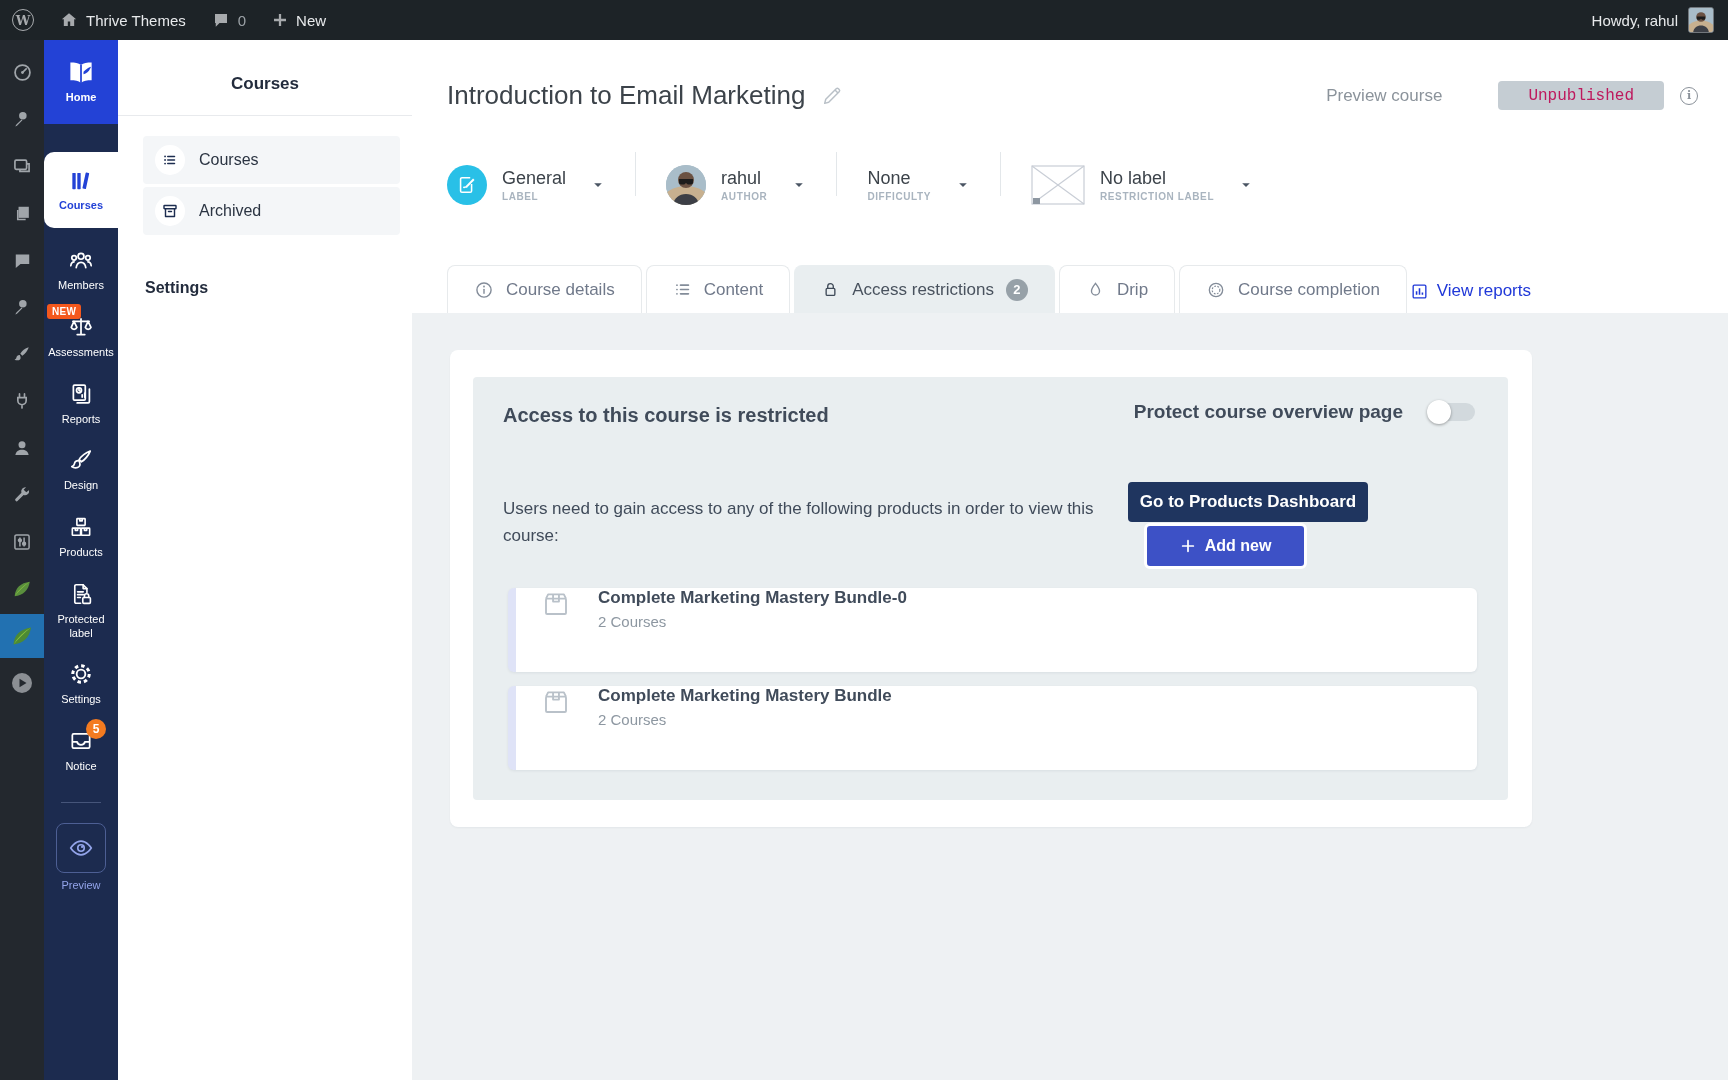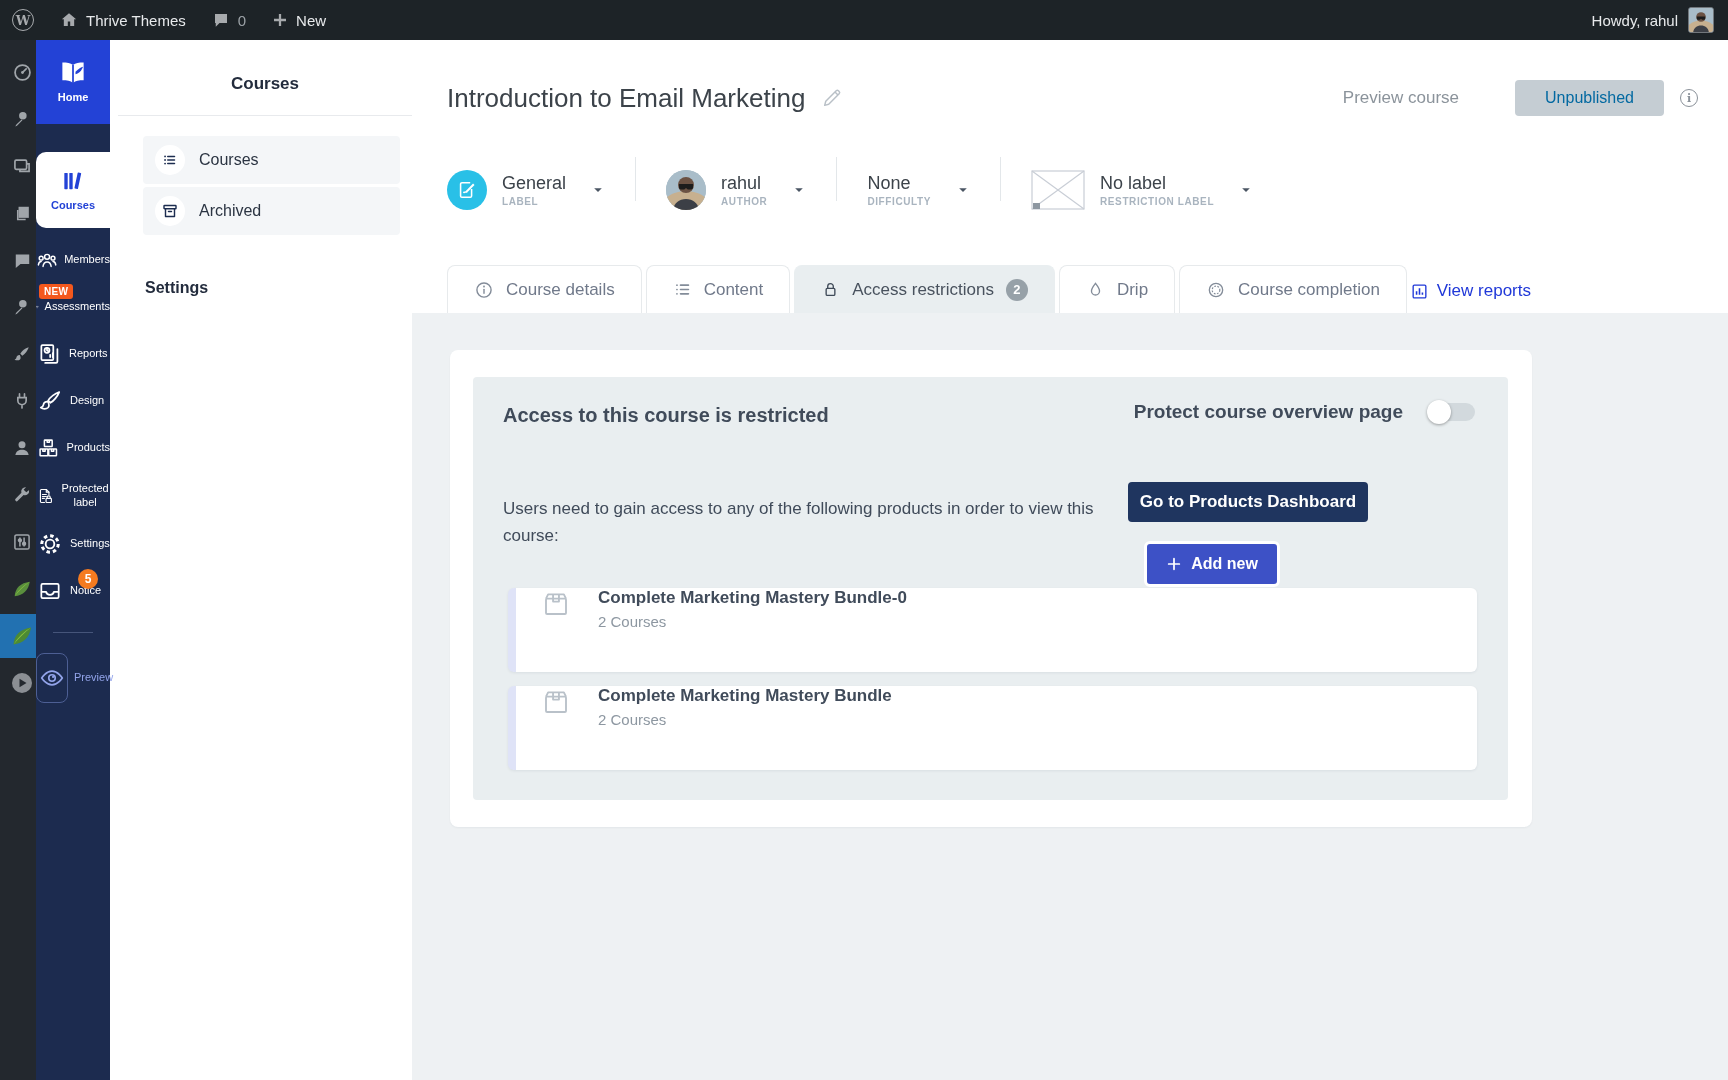--- a/index.html
+++ b/index.html
@@ -18,26 +18,26 @@
   .ab-right { display:flex; align-items:center; gap:10px; padding-right:14px; }
   .ab-avatar { width:26px; height:26px; border-radius:3px; overflow:hidden; border:1px solid #72777c; background:#8aa0b4; }
 
   
   .wp-strip { position:absolute; left:0; top:40px; width:44px; height:1040px; background:#23282e;
     display:flex; flex-direction:column; align-items:center; padding-top:20px; gap:23px; }
   .strip-icon { width:24px; height:24px; color:#a0a5aa; display:flex; align-items:center; justify-content:center; cursor:pointer; }
   .strip-active { width:44px; height:44px; background:#2271b1; display:flex; align-items:center; justify-content:center; margin:-10px 0; }
 
   
-  .app-sidebar { position:absolute; left:36px; top:40px; width:74px; height:1040px; background:#1c2b4f;
+  .app-sidebar { position:absolute; left:44px; top:40px; width:74px; height:1040px; background:#1c2b4f;
     display:flex; flex-direction:column; align-items:stretch; color:#fff; }
   .side-home { height:84px; background:#2342d6; display:flex; flex-direction:column; align-items:center; justify-content:center; gap:5px; cursor:pointer; }
   .side-card { margin-top:28px; height:76px; background:#fff; border-radius:10px 0 0 10px; color:#2342d6;
     display:flex; flex-direction:column; align-items:center; justify-content:center; gap:5px; cursor:pointer; }
-  .side-item { margin-top:17px; display:flex; align-items:center; gap:6px; cursor:pointer; position:relative; padding:2px 0; }
+  .side-item { margin-top:17px; display:flex; flex-direction:column; align-items:center; gap:6px; cursor:pointer; position:relative; padding:2px 0; }
   .side-label { font-size:11px; line-height:1.25; text-align:center; max-width:72px; }
   .side-card .side-label, .side-home .side-label { font-weight:700; }
   .badge-new { position:absolute; top:-8px; left:3px; background:#f4581d; color:#fff; font-size:10px; font-weight:700;
     padding:2px 5px; border-radius:3px; letter-spacing:.3px; }
   .badge-count { position:absolute; top:-7px; right:12px; background:#f47b20; color:#fff; font-size:12px; font-weight:700;
     width:20px; height:20px; border-radius:50%; display:flex; align-items:center; justify-content:center; }
   .side-divider { margin:26px auto 8px; width:40px; border-top:1px solid #46557a; }
   .preview-item { margin-top:10px; color:#93a4ea; }
   .preview-box { width:50px; height:50px; border:1.5px solid #4d5f94; border-radius:8px; display:flex; align-items:center; justify-content:center; }
 
@@ -51,22 +51,22 @@
   .ps-label { font-size:16px; font-weight:500; color:#2b3442; }
   .ps-heading { margin:44px 0 0 27px; font-size:16px; font-weight:700; color:#232c3d; }
 
   
   .main-header { position:absolute; left:412px; top:40px; width:1316px; height:273px; background:#fff; }
   .title-row { display:flex; align-items:center; margin:40px 30px 0 35px; }
   .page-title { font-size:26px; font-weight:500; color:#3c434a; }
   .edit-pencil { margin-left:16px; color:#b9c0c7; cursor:pointer; display:flex; }
   .title-spacer { flex:1; }
   .preview-link { font-size:17px; color:#8b939b; cursor:pointer; margin-right:56px; }
-  .status-btn { background:#c5cdd3; color:#0369a1; font-size:16px; font-weight:500; border:none; border-radius:4px;
-    padding:0 30px; height:36px; cursor:pointer; }
+  .status-btn { background:#c5cdd3; color:#be185d; font-size:16px; font-weight:500; border:none; border-radius:4px;
+    padding:0 30px; height:29px; cursor:pointer;font-family:Liberation Mono, monospace; }
   .info-dot { margin-left:16px; width:18px; height:18px; border-radius:50%; border:1.6px solid #8a9199; color:#8a9199;
     font-size:11px; font-weight:700; display:flex; align-items:center; justify-content:center; cursor:pointer; font-family:"DejaVu Serif",serif; }
 
   .meta-row { display:flex; align-items:center; margin:32px 0 0 35px; }
   .meta-item { display:flex; align-items:center; gap:15px; padding:0 30px; cursor:pointer;margin-top:22px; }
   .meta-item:first-child { padding-left:0; }
   .meta-sep { width:1px; height:44px; background:#e3e7ea; }
   .meta-icon-circle { width:40px; height:40px; border-radius:50%; background:#29c0e7; color:#fff; display:flex; align-items:center; justify-content:center; }
   .meta-avatar { width:40px; height:40px; border-radius:50%; overflow:hidden; background:#a9bdc9; }
   .meta-col { display:flex; flex-direction:column; gap:2px; }
@@ -94,21 +94,21 @@
   .gray-panel { position:absolute; left:23px; top:27px; width:1035px; height:423px; background:#e9eef0; border-radius:4px; }
   .panel-heading { position:absolute; left:30px; top:27px; font-size:20px; font-weight:700; color:#404b5a; }
   .protect-row { position:absolute; right:33px; top:24px; display:flex; align-items:center; gap:26px; }
   .protect-label { font-size:19px; font-weight:700; color:#404b5a; }
   .toggle { width:46px; height:18px; border-radius:9px; background:#d2d9dd; position:relative; cursor:pointer; }
   .toggle-knob { position:absolute; left:-2px; top:-3px; width:24px; height:24px; border-radius:50%; background:#fff;
     box-shadow:0 1px 3px rgba(0,0,0,.35); }
   .panel-desc { position:absolute; left:30px; top:118px; width:625px; font-size:17px; line-height:1.6; color:#404b5a; }
   .btn-dashboard { position:absolute; left:655px; top:105px; width:240px; height:40px; background:#1f355f; color:#fff;
     border:none; border-radius:4px; font-size:17px; font-weight:700; cursor:pointer; font-family:inherit; }
-  .btn-addnew { position:absolute; left:671px; top:164px; width:136px; height:46px; background:#3d51c6; color:#fff;
+  .btn-addnew { position:absolute; left:671px; top:146px; width:163px; height:46px; background:#3d51c6; color:#fff;
     border:3px solid #fff; border-radius:6px; font-size:16px; font-weight:700; cursor:pointer; font-family:inherit;
     display:flex; align-items:center; justify-content:center; gap:9px; }
   .cards-wrap { position:absolute; left:35px; top:211px; width:969px; }
   .product-card { height:84px; background:#fff; border-left:8px solid #dfe3f7; border-radius:6px; margin-bottom:14px;
     box-shadow:0 1px 3px rgba(20,30,60,.07); display:flex; align-items:flex-start; gap:26px; padding-left:24px; cursor:pointer; }
   .pc-icon { color:#b9c1c9; display:flex; }
   .pc-col { display:flex; flex-direction:column; gap:5px; }
   .pc-title { font-size:17px; font-weight:700; color:#404b5a; }
   .pc-sub { font-size:15px; color:#8d97a1; }
 </style>

